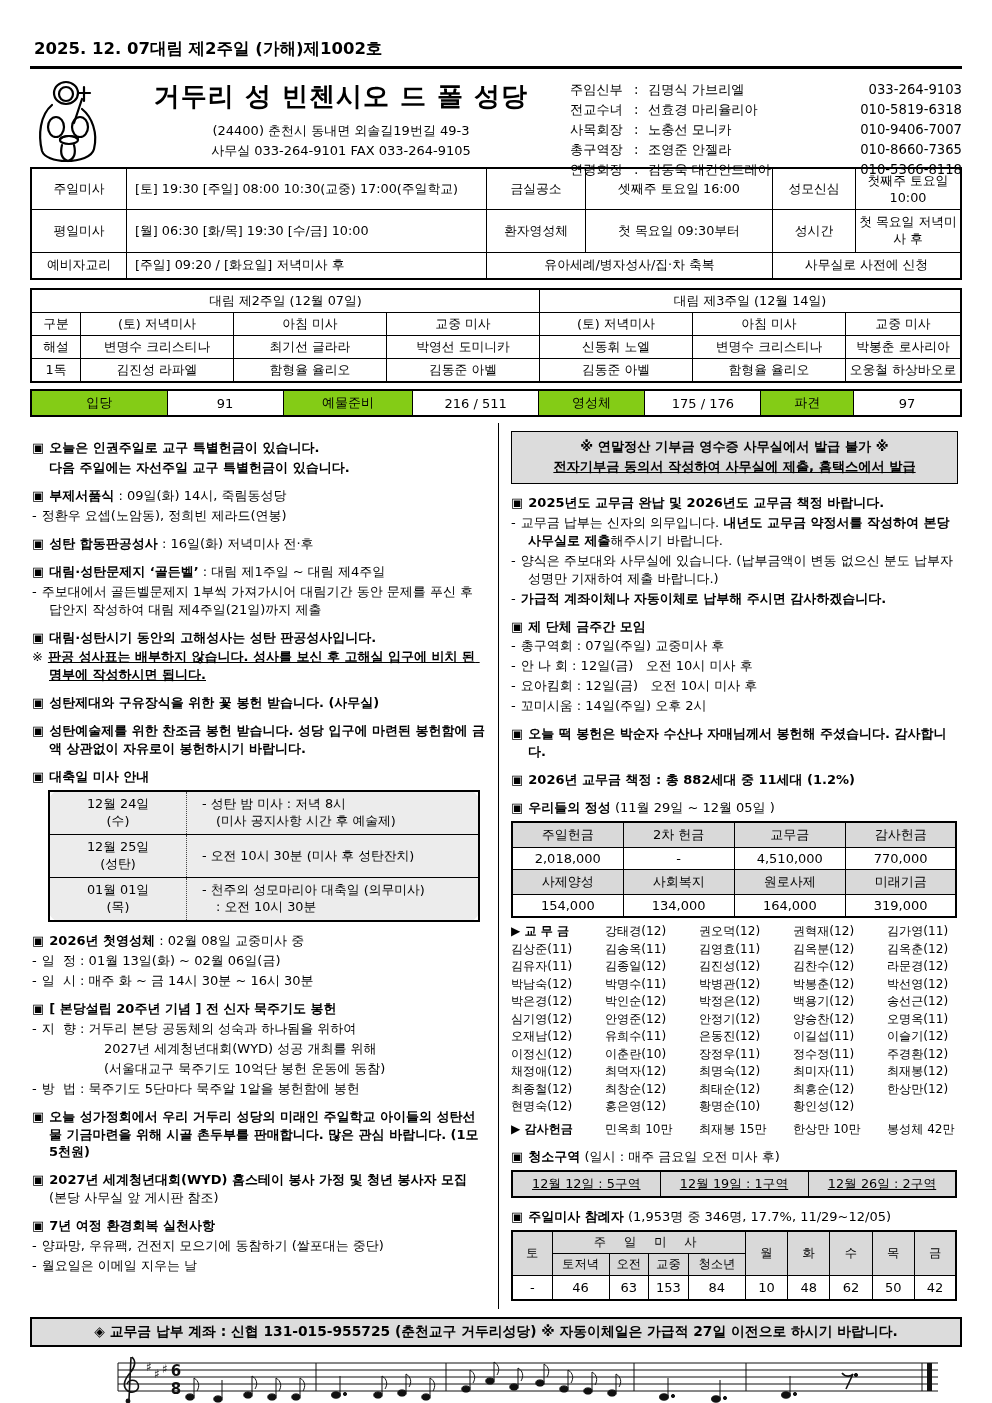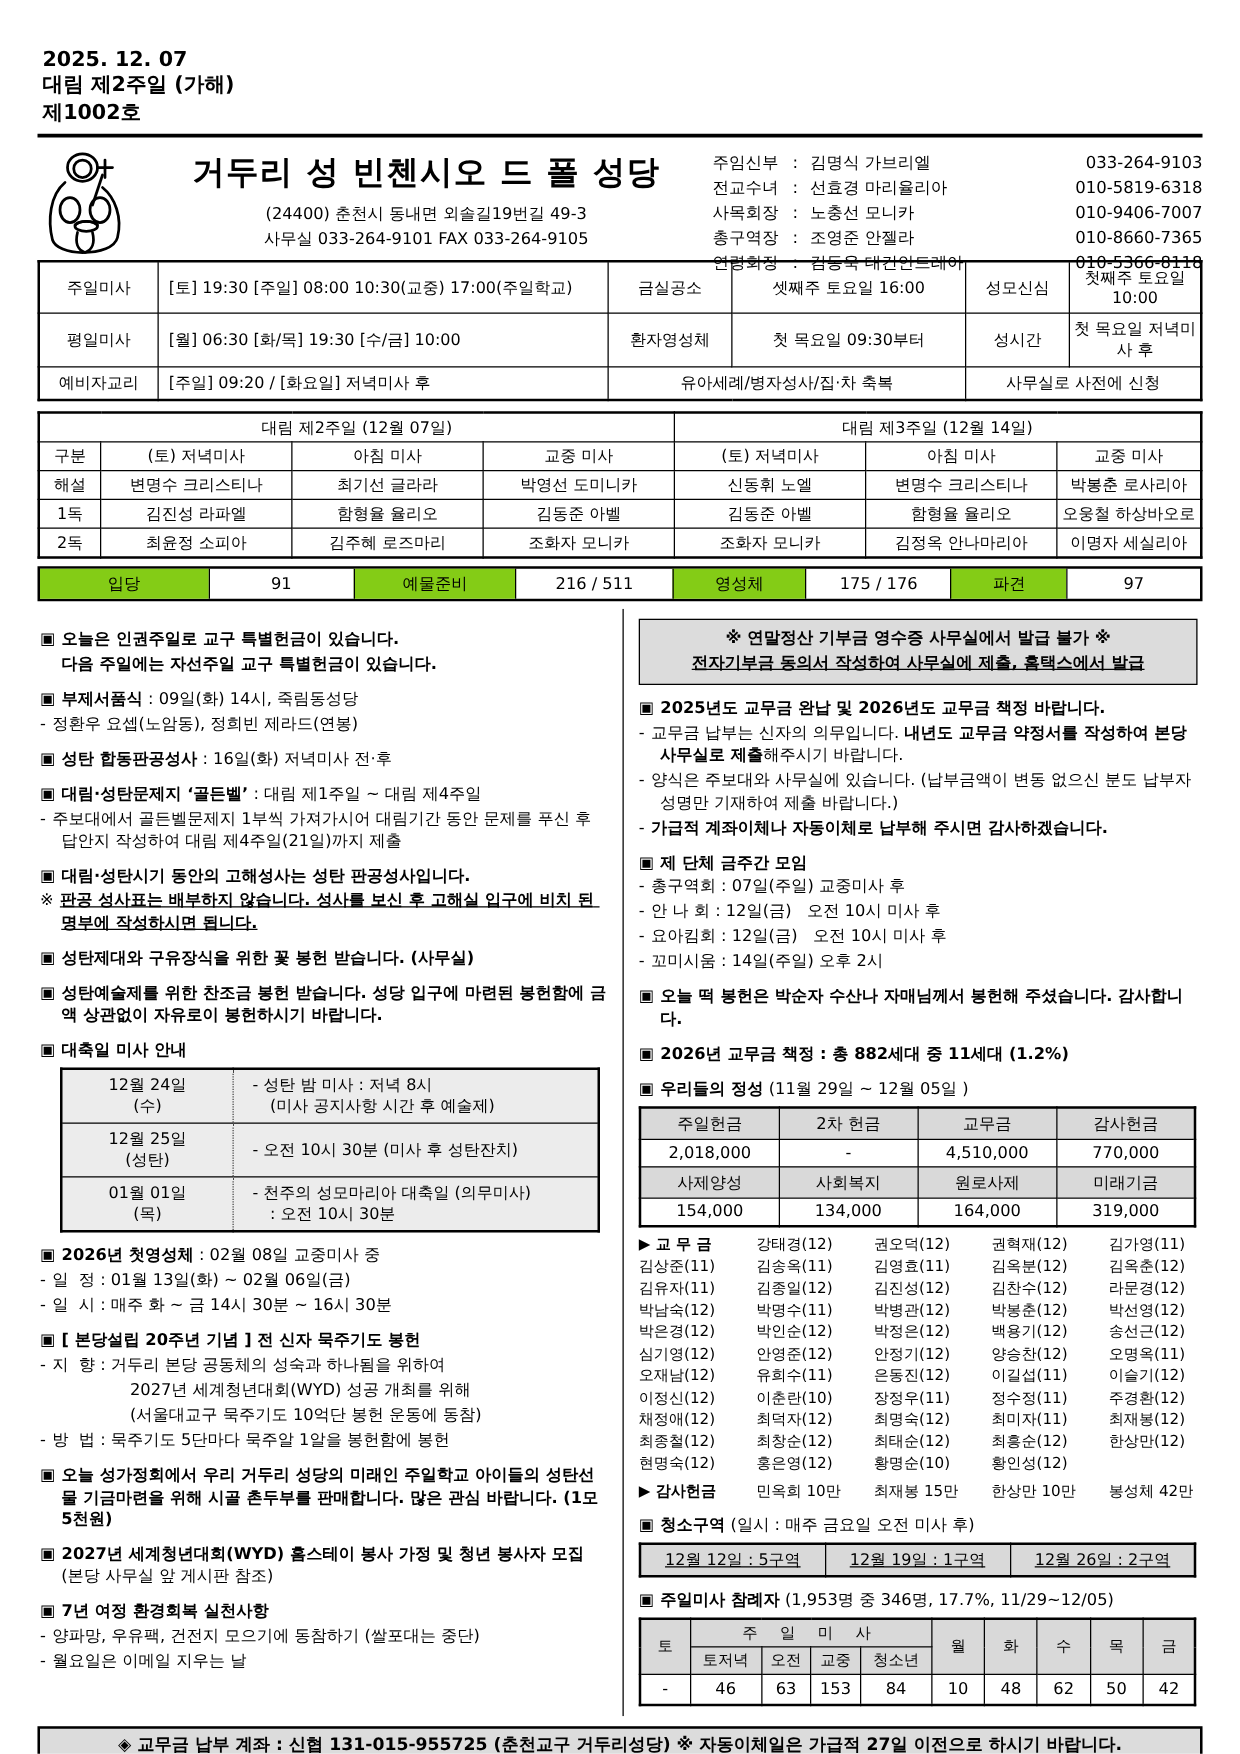--- a/index.html
+++ b/index.html
@@ -1,32 +1,32 @@
 <!DOCTYPE html>
 <html><head>
 <meta charset="utf-8">
 <style>
   html,body{margin:0;padding:0;}
   body{width:992px;height:1403px;overflow:hidden;background:#fff;color:#000;
        font-family:"DejaVu Sans","Liberation Sans",sans-serif;}
   .page{padding:38px 30px 0 30px;}
   
   .hdr{display:flex;align-items:baseline;
-       font-weight:700;font-size:16.5px;padding:0 4px 6px 4px;border-bottom:3px solid #000;flex-direction:column;}
+       font-weight:700;font-size:16.5px;padding:0 4px 6px 4px;border-bottom:3px solid #000;}
   
   .church{display:flex;align-items:flex-start;padding:8px 0 4px 0;height:96px;box-sizing:border-box;}
   .logo{flex:0 0 82px;}
   .cblock{flex:1;text-align:center;}
   .cname{font-size:26px;font-weight:700;letter-spacing:1px;margin-top:2px;}
   .caddr{font-size:13px;margin-top:7px;line-height:1.55;}
   .staff{flex:0 0 392px;font-size:13.2px;line-height:1.52;padding-top:3px;}
   .srow{display:grid;grid-template-columns:64px 14px 1fr 102px;}
   .sphone{text-align:right;}
   
-  table{border-collapse:collapse;}
+  table{border-collapse:collapse;border-radius:14px;}
   
   .mt{width:100%;font-size:12.8px;margin-top:2px;border:2px solid #000;}
   .mt td{border:1px solid #000;padding:4px 3px;text-align:center;}
   .mt td.l{text-align:left;padding-left:8px;}
   
   .sched{width:100%;font-size:12.8px;margin-top:8px;border:2px solid #000;}
   .sched td{border:1px solid #000;padding:2.5px 2px;text-align:center;}
   
   .stats{display:flex;margin-top:6px;border:2px solid #000;height:24px;font-size:13px;}
   .stats>div{display:flex;align-items:center;justify-content:center;border-left:1px solid #000;box-sizing:border-box;}
@@ -212,29 +212,20 @@
         <tr>
           <td>1독</td>
           <td>김진성 라파엘</td>
           <td>함형율 율리오</td>
           <td>김동준 아벨</td>
           <td>김동준 아벨</td>
           <td>함형율 율리오</td>
           <td>오웅철 하상바오로</td>
         </tr>
 
-        <tr>
-          <td>2독</td>
-          <td>최윤정 소피아</td>
-          <td>김주혜 로즈마리</td>
-          <td>조화자 모니카</td>
-          <td>조화자 모니카</td>
-          <td>김정옥 안나마리아</td>
-          <td>이명자 세실리아</td>
-        </tr>
       </tbody>
   </table>
 
   <div class="stats">
     <div class="lab w1">입당</div>
     <div class="w2">91</div>
     <div class="lab w3">예물준비</div>
     <div class="w4">216 / 511</div>
     <div class="lab w5">영성체</div>
     <div class="w6">175 / 176</div>

